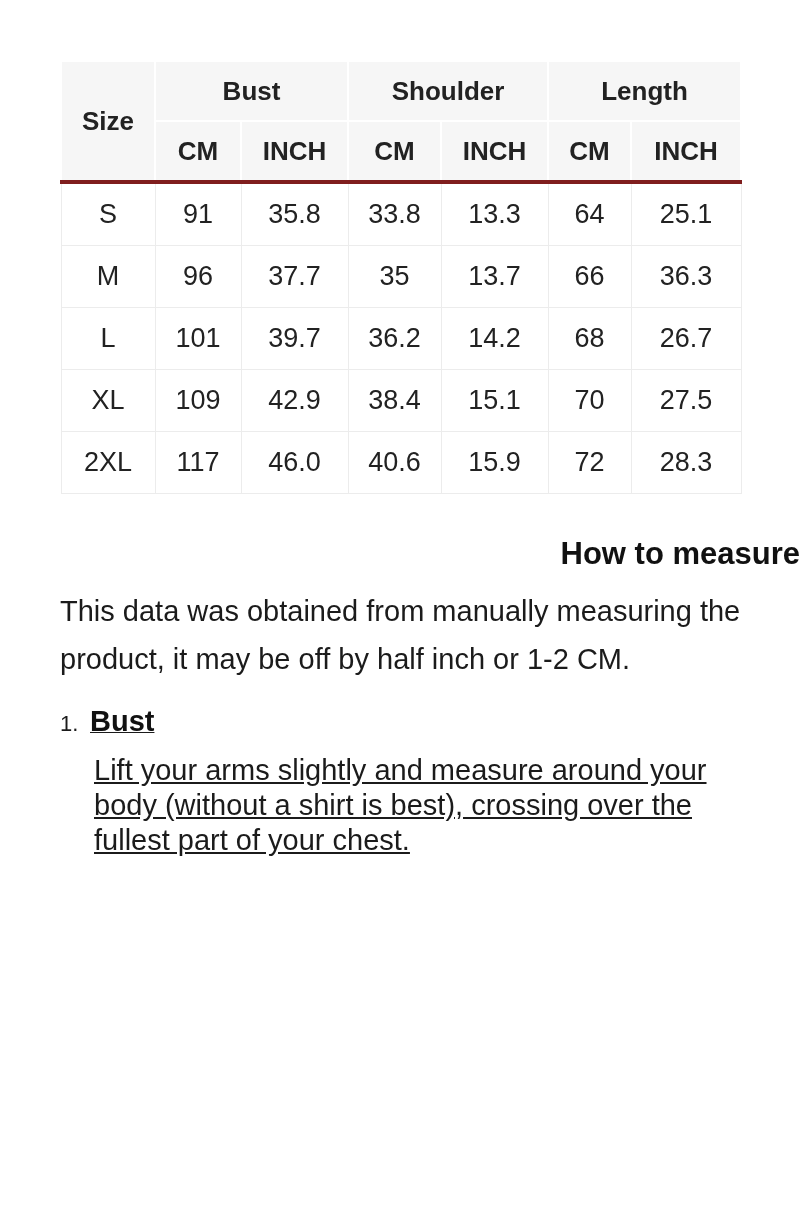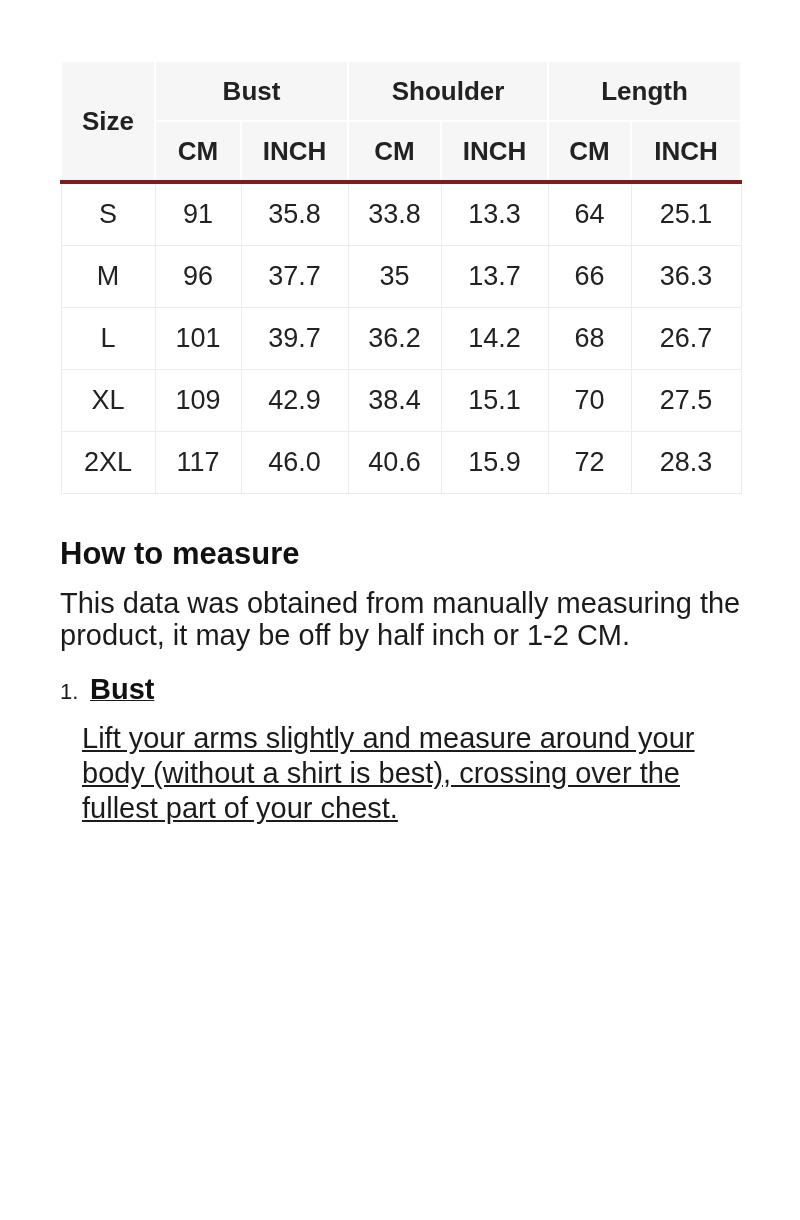--- a/index.html
+++ b/index.html
@@ -50,26 +50,27 @@
     height: 61px;
     background: #ffffff;
     color: #222222;
   }
 
   
   h2.measure-title {
     font-size: 31px;
     line-height: 37px;
     font-weight: bold;
-    margin: 41px 8px 15px 0;
+    margin: 41px 0 15px 0;
     color: #111111;
+    text-align: right;
   }
   p.intro {
     font-size: 29px;
-    line-height: 32px;
+    line-height: 48px;
     margin: 0 0 20px 0;
     width: 705px;
     color: #1b1b1b;
   }
   .step { margin: 0; text-decoration: underline; }
   .step-head {
     margin: 18px 0 9px 0;
     line-height: 36px;
   }
   .step-num {
@@ -79,21 +80,21 @@
     color: #1b1b1b;
   }
   .step-term {
     font-size: 29px;
     font-weight: bold;
     color: #111111;
   }
   .step-desc {
     font-size: 29px;
     line-height: 35px;
-    margin: 0 0 6px 22px;
+    margin: 0 0 6px 34px;
     max-width: 650px;
     color: #1b1b1b;
   }
 </style>
 </head>
 <body>
 
 <div class="page">
 
   <table class="size-chart">

